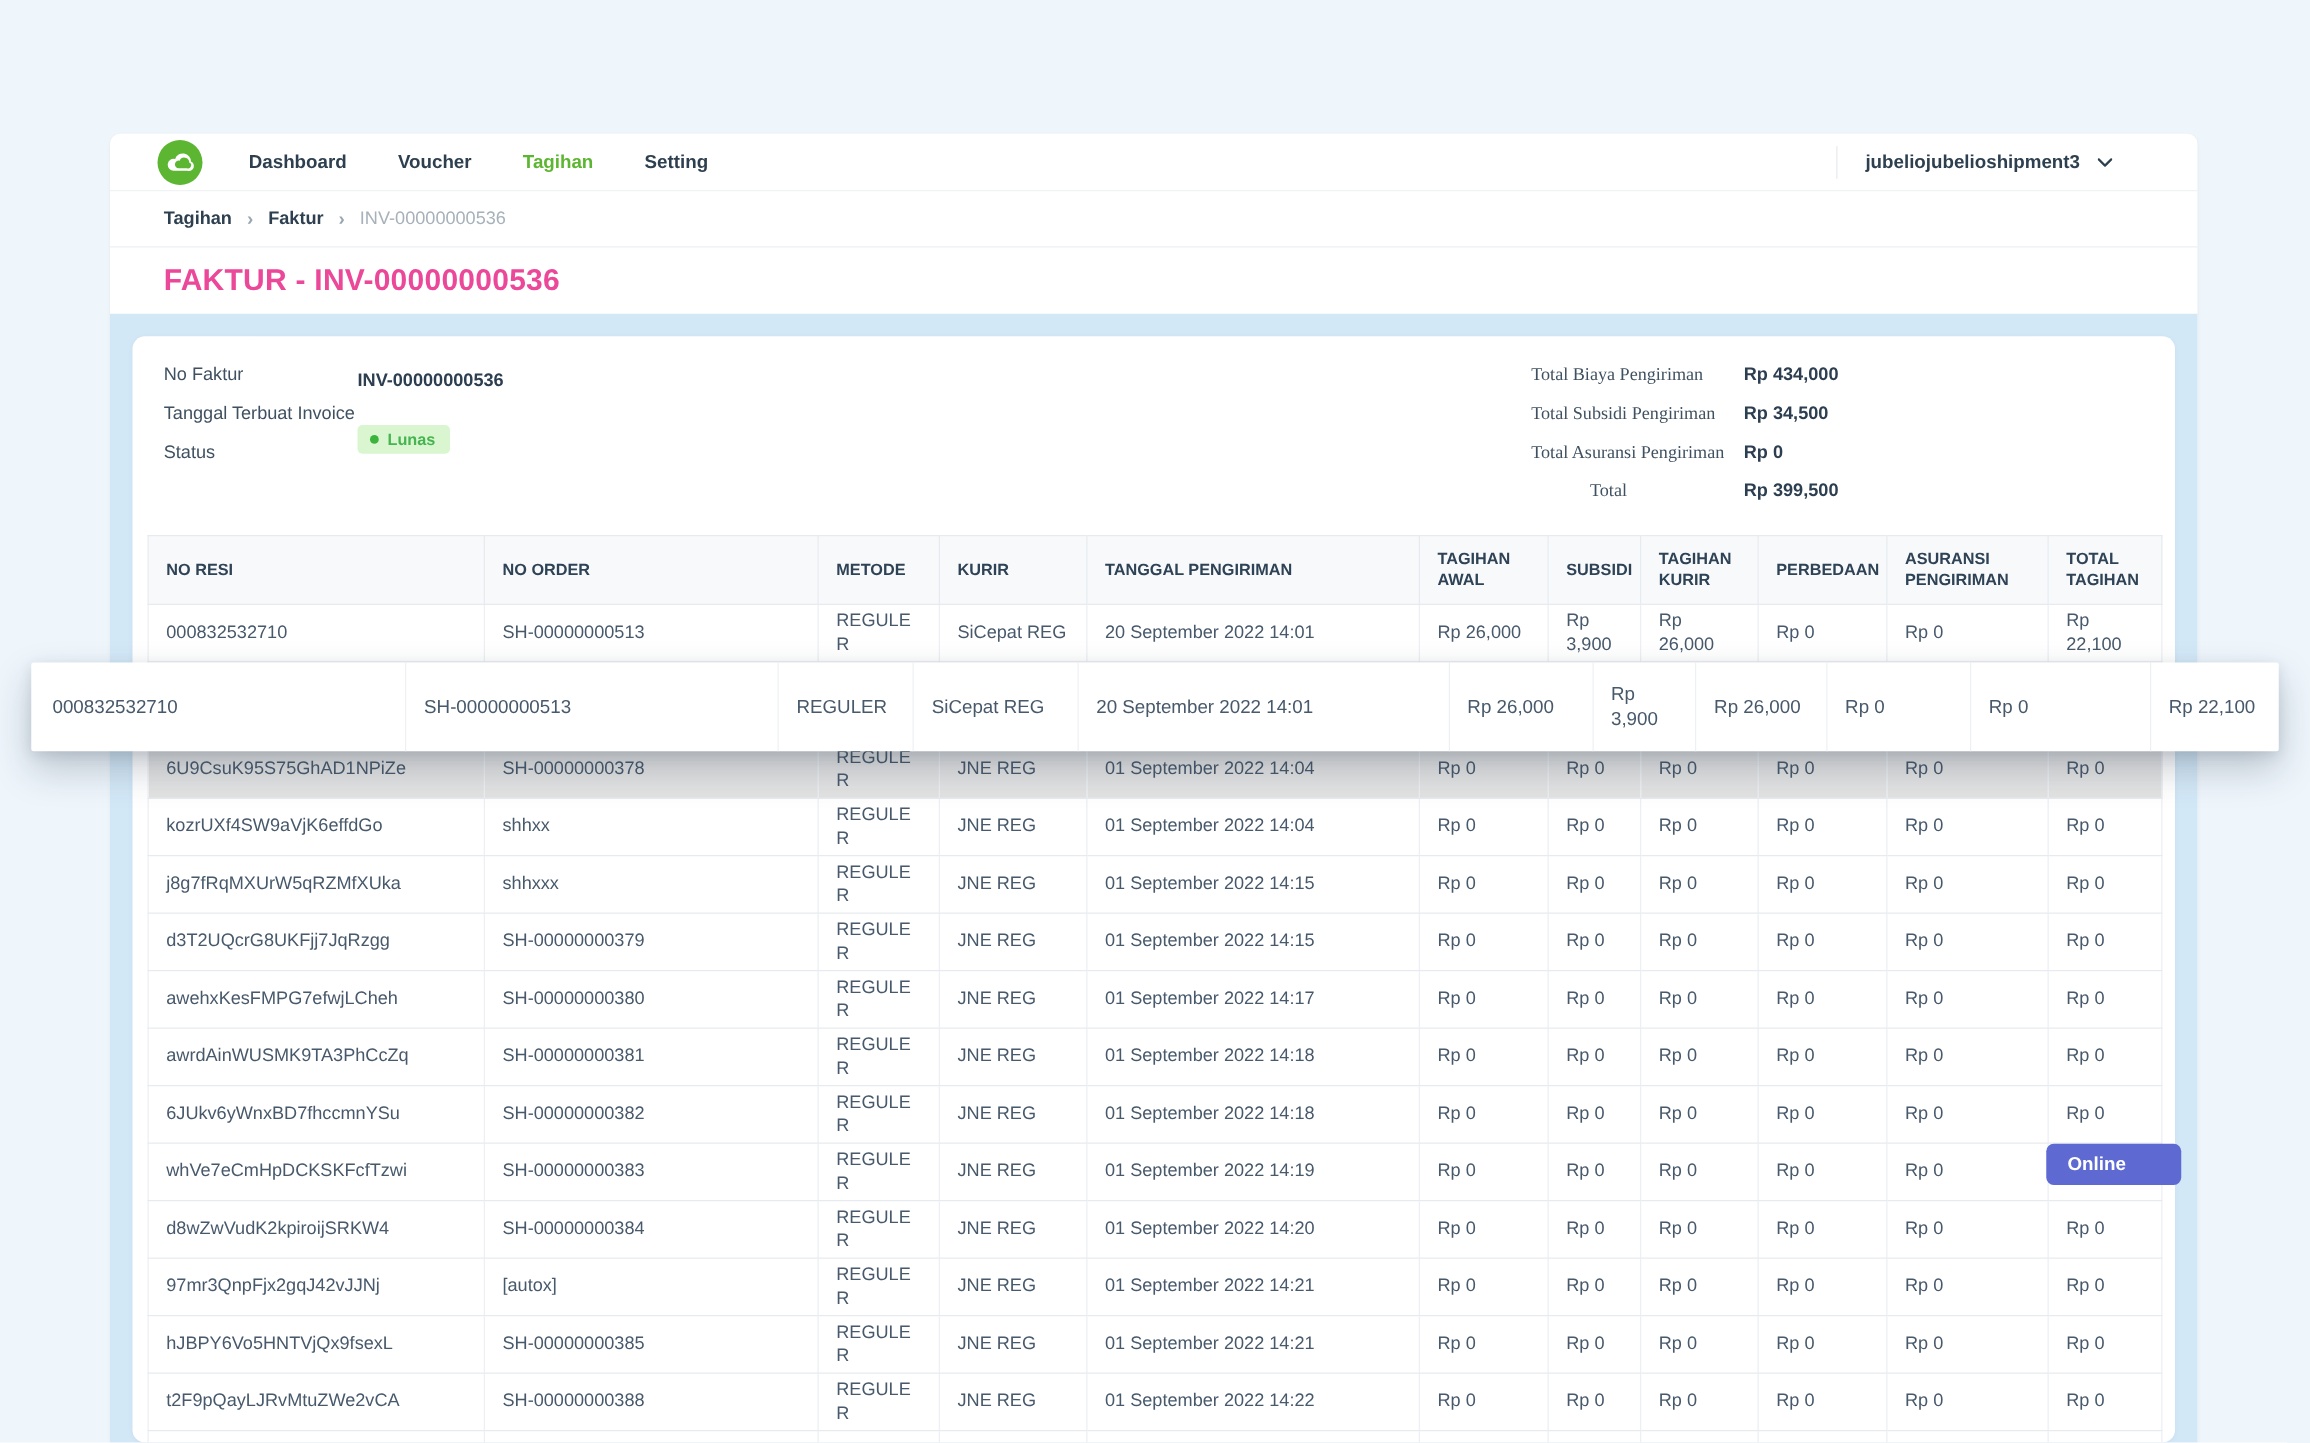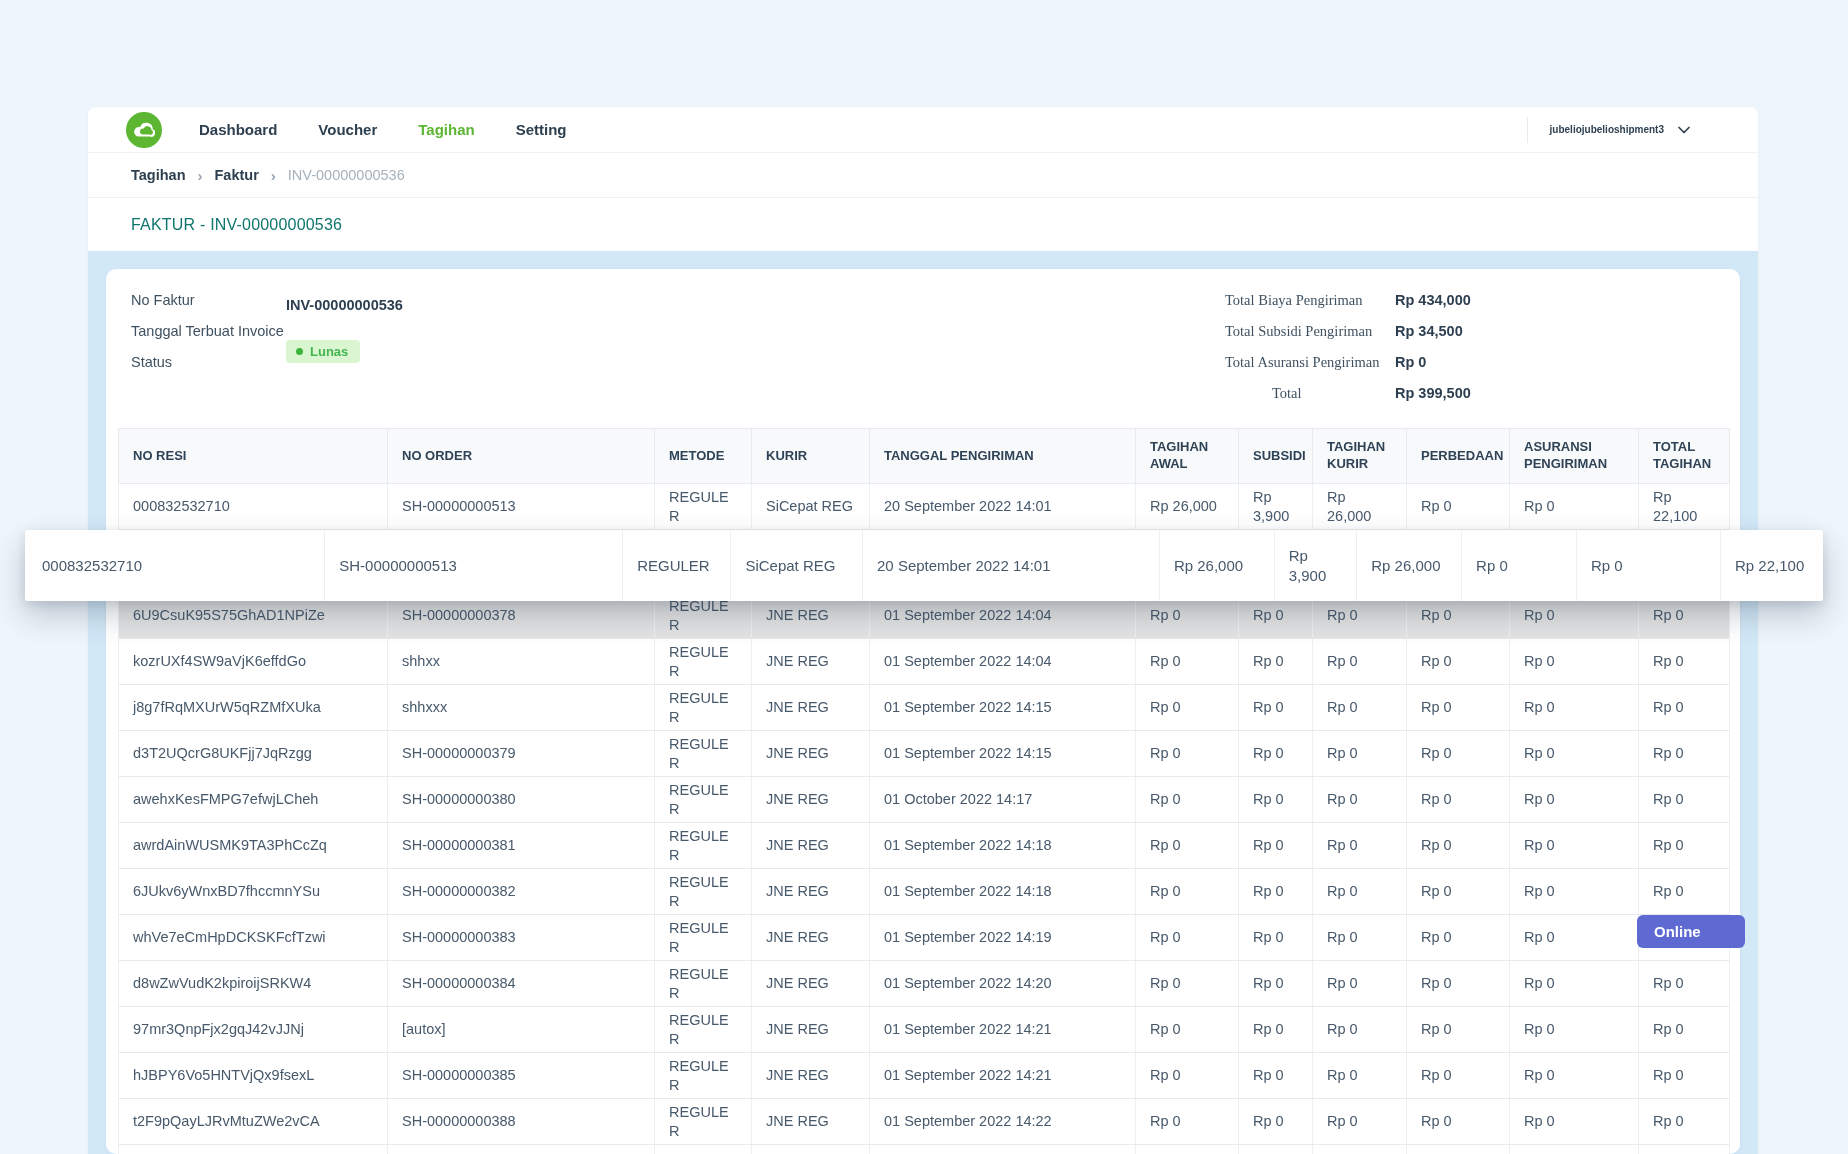--- a/index.html
+++ b/index.html
@@ -21,30 +21,30 @@
   .topbar { height:46px; border-bottom:1px solid #f0f2f4; display:flex; align-items:center; padding-left:38px; }
   .logo {
     width:36px; height:36px; border-radius:50%; background:#5cb631;
     display:flex; align-items:center; justify-content:center; flex:0 0 36px; cursor:pointer;
   }
   .nav { display:flex; margin-left:37px; gap:41px;align-items:center; }
   .nav-item { font-size:15px; font-weight:700; color:#2e4050; cursor:pointer; }
   .nav-item.active { color:#5cb631; }
   .account { margin-left:auto; margin-right:68px; display:flex; align-items:center; }
   .account-divider { width:1px; height:26px; background:#e8eaec; margin-right:22px; }
-  .account-name { font-size:10px; font-weight:700; color:#2e4050; cursor:pointer; }
+  .account-name { font-size:15px; font-weight:700; color:#2e4050; cursor:pointer; }
   .account .chev { margin-left:14px; display:flex; align-items:center; }
   
   .breadcrumb-bar { height:45px; border-bottom:1px solid #eef0f2; display:flex; align-items:center; padding-left:43px; }
   .crumb { font-size:14.5px; font-weight:700; color:#2e4050; cursor:pointer; }
   .crumb-sep { color:#9aa7b2; margin:0 12px; font-size:15px; font-weight:700; }
   .crumb.current { color:#a7b1ba; font-weight:400; cursor:default; }
   
   .title-bar { height:53px; display:flex; align-items:center; padding-left:43px; }
-  .page-title { font-size:16px; font-weight:400; color:#0f766e; letter-spacing:.2px; }
+  .page-title { font-size:24px; font-weight:700; color:#ec4899; letter-spacing:.2px; }
   
   .blue-panel { height:903px; background:#d3e8f7; padding:18px; }
   .card {
     background:#fff; border-radius:10px; height:885px; position:relative;
     box-shadow:0 1px 4px rgba(30,60,90,.05); overflow:hidden;padding-left:20px;
   }
   
   .info-row { position:absolute; height:24px; display:flex; align-items:center; }
   .info-label { font-size:14.5px; color:#3f5160; }
   .info-value { font-size:14.5px; font-weight:700; color:#2c3e50; }
@@ -284,21 +284,21 @@
                 <td>Rp 0</td>
                 <td>Rp 0</td>
                 <td>Rp 0</td>
                 <td>Rp 0</td>
               </tr>
               <tr>
                 <td>awehxKesFMPG7efwjLCheh</td>
                 <td>SH-00000000380</td>
                 <td>REGULER</td>
                 <td>JNE REG</td>
-                <td>01 October 2022 14:17</td>
+                <td>01 September 2022 14:17</td>
                 <td>Rp 0</td>
                 <td>Rp 0</td>
                 <td>Rp 0</td>
                 <td>Rp 0</td>
                 <td>Rp 0</td>
                 <td>Rp 0</td>
               </tr>
               <tr>
                 <td>awrdAinWUSMK9TA3PhCcZq</td>
                 <td>SH-00000000381</td>

